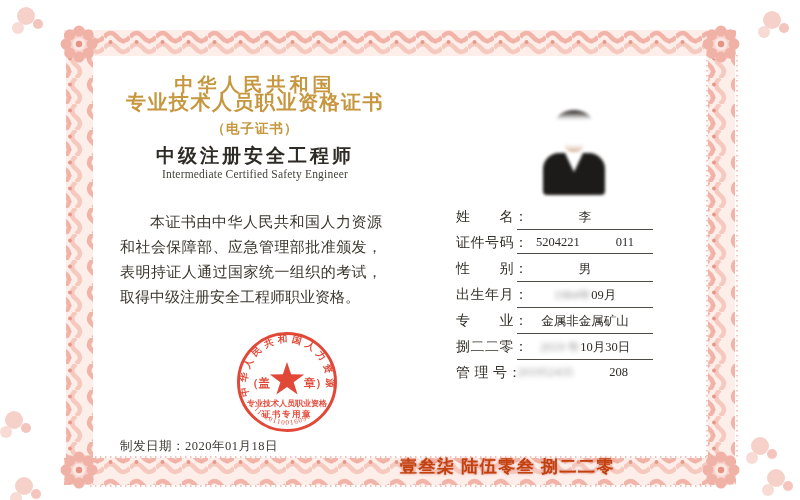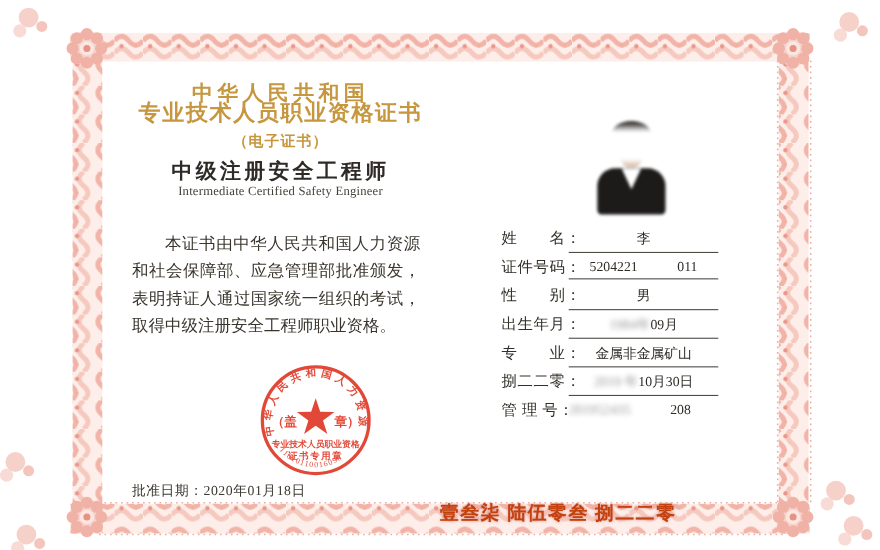--- a/index.html
+++ b/index.html
@@ -182,18 +182,18 @@
       <textPath href="#sealBottomArc">11010110016090</textPath>
     </text>
     <text x="-28.5" y="5" text-anchor="middle" font-size="11.5" fill="#e03b28" font-weight="bold">（盖</text>
     <text x="28.5" y="5" text-anchor="middle" font-size="11.5" fill="#e03b28" font-weight="bold">章）</text>
     <polygon transform="translate(0,-2)" fill="#e03b28" points="0,-18 4.11,-5.66 17.12,-5.56 6.66,2.16 10.58,14.56 0,7 -10.58,14.56 -6.66,2.16 -17.12,-5.56 -4.11,-5.66"></polygon>
     <text x="0" y="24" text-anchor="middle" font-size="8" fill="#e03b28" font-weight="bold">专业技术人员职业资格</text>
     <text x="0" y="35" text-anchor="middle" font-size="8.5" fill="#e03b28" font-weight="bold" letter-spacing="1.5">证书专用章</text>
   </svg>
 
   <div class="issue">
-    <span>批准日期：</span><span>2020年01月18日</span>
+    <span>制发日期：</span><span>2020年01月18日</span>
   </div>
 
   <div class="watermark">壹叁柒 陆伍零叁 捌二二零</div>
 
 </div>
 
 </body></html>

